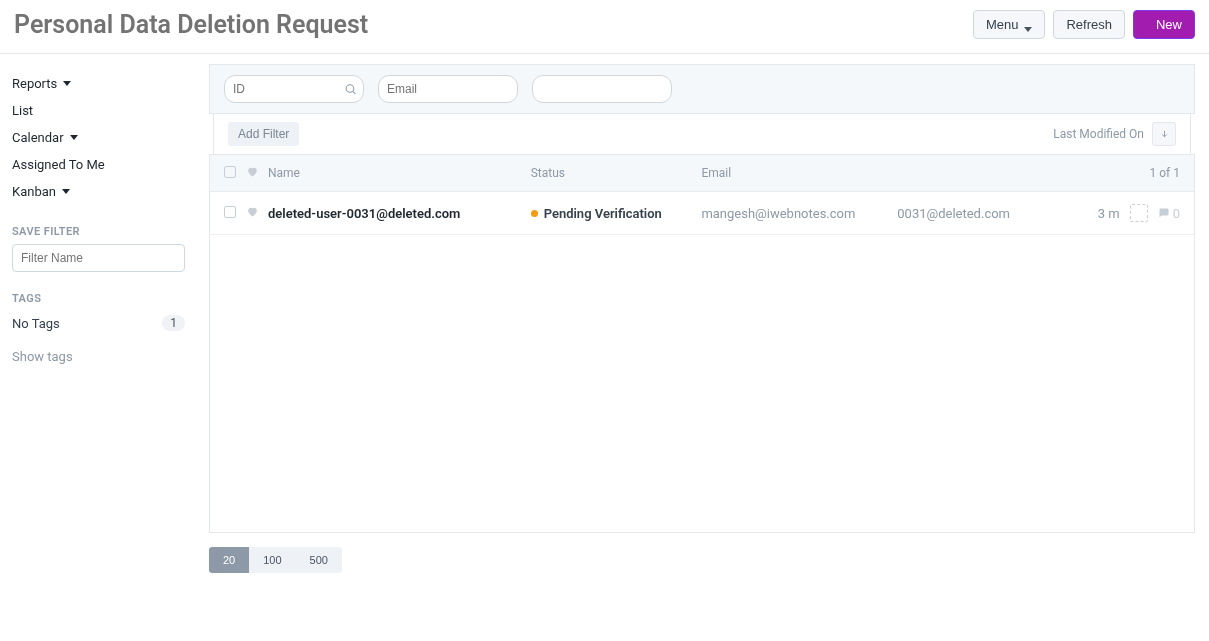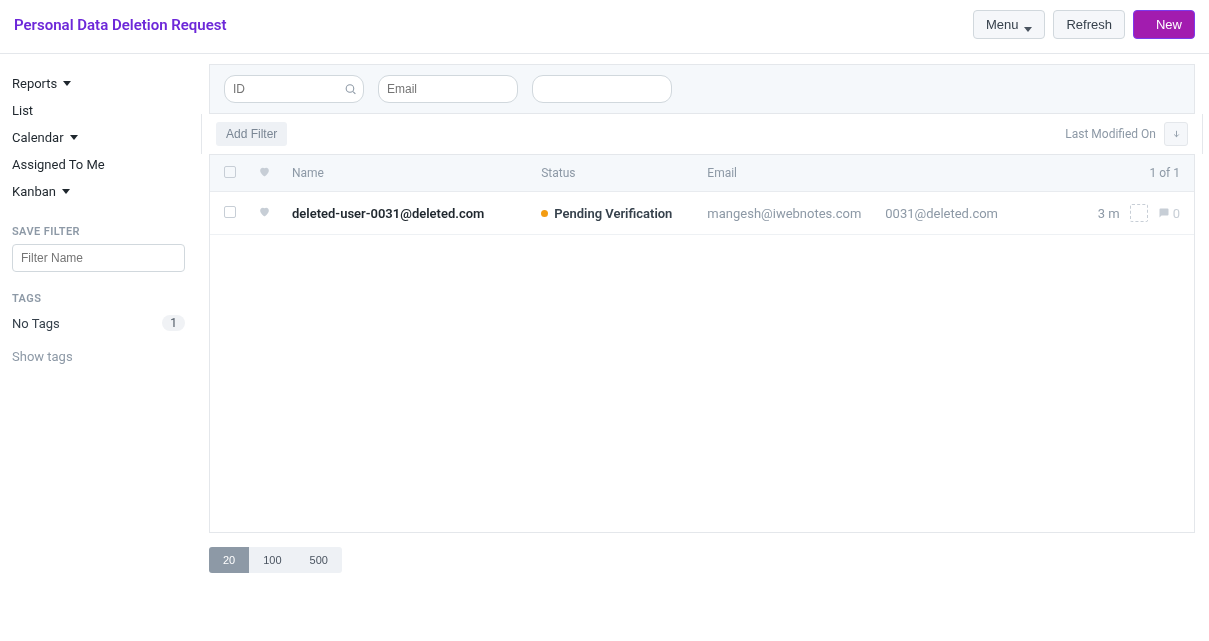--- a/index.html
+++ b/index.html
@@ -11,23 +11,23 @@
     background: #fff;
   }
   .topbar {
     display: flex;
     align-items: center;
     justify-content: space-between;
     padding: 10px 14px 14px 14px;
     border-bottom: 1px solid #e4e7eb;
   }
   .title {
-    font-size: 15px;
+    font-size: 25px;
     font-weight: 600;
-    color: #6d28d9;
+    color: #737373;
   }
   .top-actions { display: flex; gap: 8px; }
   .btn {
     border: 1px solid #d1d8dd;
     background: #f5f7fa;
     color: #36414c;
     padding: 6px 12px;
     border-radius: 4px;
     font-size: 13px;
     cursor: pointer;
@@ -122,21 +122,21 @@
   .email-inp { width: 140px; }
   .blank-inp { width: 140px; }
 
   .toolbar-row {
     display: flex;
     justify-content: space-between;
     align-items: center;
     padding: 8px 14px;
     border-left: 1px solid #e4e7eb;
     border-right: 1px solid #e4e7eb;
-    margin: 0 6px;
+    margin: 0 18px;
   }
   .add-filter-btn {
     background: #eef1f5;
     color: #7a8694;
     border: none;
     cursor: pointer;
     border-radius: 3px;
     font-size: 12px;
     padding: 5px 10px;
   }
@@ -154,21 +154,20 @@
   }
 
   .list-wrapper {
     border: 1px solid #e4e7eb;
     margin: 0 14px;
   }
   .head-row, .data-row {
     display: flex;
     align-items: center;
     font-size: 13px;
-    gap: 12px;
   }
   .head-row {
     background: #f5f8fb;
     padding: 10px 14px;
     color: #8d99a6;
     font-size: 12px;
     border-bottom: 1px solid #e8ebef;
   }
   .col-check { width: 22px; }
   .col-heart { width: 22px; }

